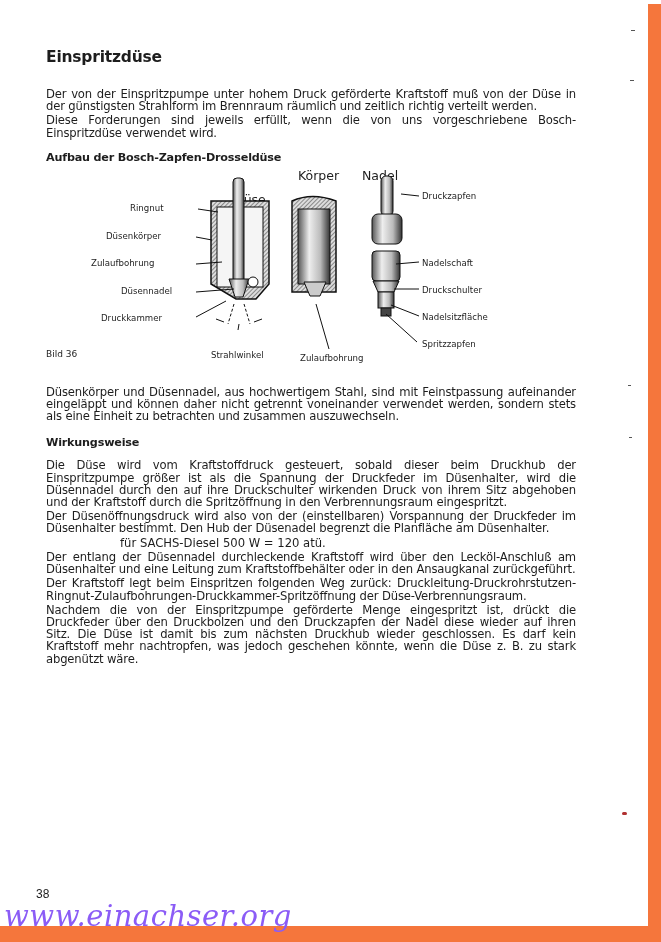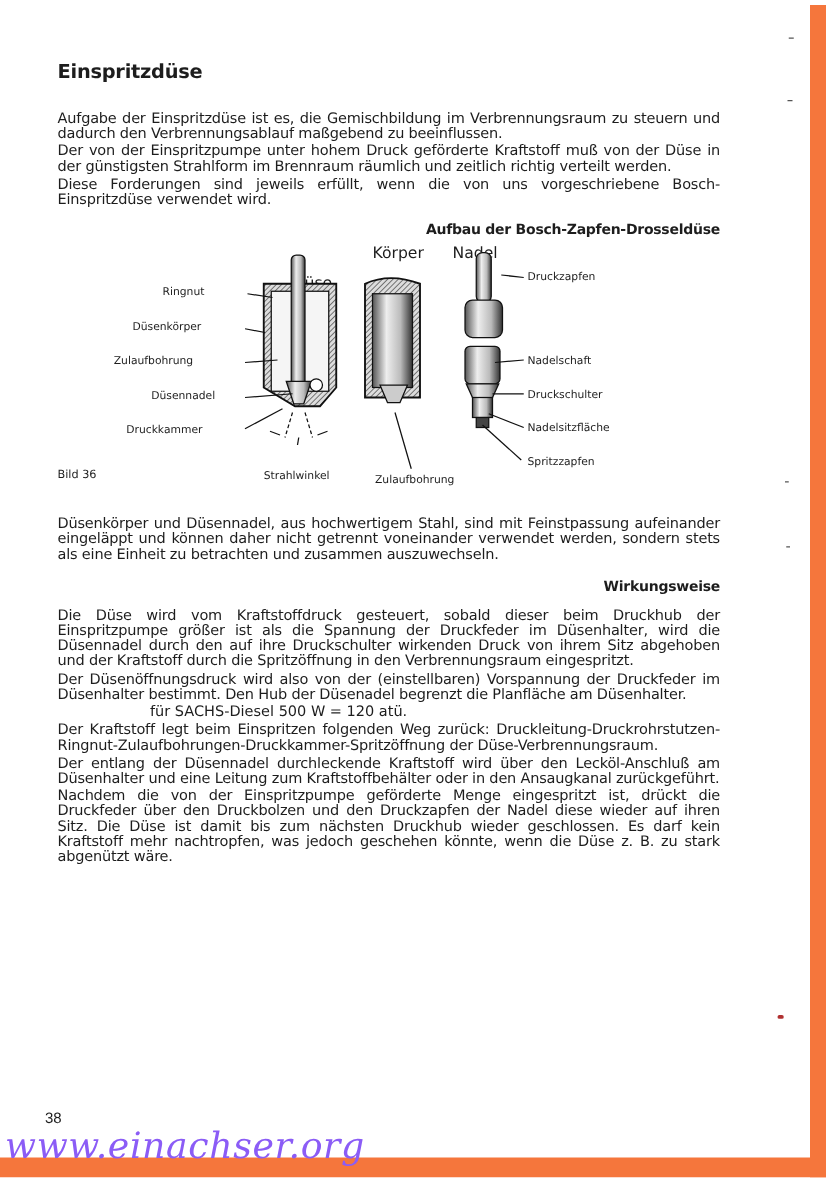--- a/index.html
+++ b/index.html
@@ -22,21 +22,21 @@
   }
   h1.title {
     margin: 0; font-size: 15.5px; font-weight: bold; letter-spacing: -0.2px;
   }
   .para {
     font-size: 11.6px; line-height: 12.2px; text-align: justify;
     margin: 0; letter-spacing: -0.15px;
   }
   .para + .para { margin-top: 2px; }
   .subhead {
-    font-size: 11.2px; font-weight: bold; margin: 0; letter-spacing: -0.2px; text-align: right;
+    font-size: 11.2px; font-weight: bold; margin: 0; letter-spacing: -0.2px;
   }
   .figure {
     position: relative; width: 530px; height: 200px;
   }
   .fig-title {
     position: absolute; font-size: 12.5px; top: 4px;
   }
   .callout {
     position: absolute; font-size: 8.6px; white-space: nowrap;
   }
@@ -64,21 +64,20 @@
 <div class="speck" style="left:631px;top:30px;width:4px;height:1px;"></div>
 <div class="speck" style="left:630px;top:80px;width:4px;height:1px;"></div>
 <div class="speck" style="left:628px;top:385px;width:3px;height:1px;"></div>
 <div class="speck" style="left:629px;top:437px;width:3px;height:1px;"></div>
 <div class="speck" style="left:622px;top:812px;width:5px;height:3px;background:#b03030;border-radius:2px;"></div>
 
 <div class="page">
   <h1 class="title">Einspritzdüse</h1>
 
   <div style="height:22px"></div>
-  <p class="para">Aufgabe der Einspritzdüse ist es, die Gemischbildung im Verbrennungsraum zu steuern und dadurch den Verbrennungsablauf maßgebend zu beeinflussen.</p>
   <p class="para">Der von der Einspritzpumpe unter hohem Druck geförderte Kraftstoff muß von der Düse in der günstigsten Strahlform im Brennraum räumlich und zeitlich richtig verteilt werden.</p>
   <p class="para">Diese Forderungen sind jeweils erfüllt, wenn die von uns vorgeschriebene Bosch-Einspritzdüse verwendet wird.</p>
 
   <div style="height:12px"></div>
   <h2 class="subhead">Aufbau der Bosch-Zapfen-Drosseldüse</h2>
 
   <div class="figure">
     <span class="fig-title" style="left:188px;margin-top:24px;">Düse</span>
     <span class="fig-title" style="left:252px;">Körper</span>
     <span class="fig-title" style="left:316px;">Nadel</span>
@@ -164,19 +163,19 @@
   <h2 class="subhead">Wirkungsweise</h2>
   <div style="height:10px"></div>
 
   <p class="para">Die Düse wird vom Kraftstoffdruck gesteuert, sobald dieser beim Druckhub der Einspritzpumpe größer ist als die Spannung der Druckfeder im Düsenhalter, wird die Düsennadel durch den auf ihre Druckschulter wirkenden Druck von ihrem Sitz abgehoben und der Kraftstoff durch die Spritzöffnung in den Verbrennungsraum eingespritzt.</p>
   <p class="para">Der Düsenöffnungsdruck wird also von der (einstellbaren) Vorspannung der Druckfeder im Düsenhalter bestimmt. Den Hub der Düsenadel begrenzt die Planfläche am Düsenhalter.</p>
 
   <div class="spec">
     <div>für SACHS-Diesel 500 W = 120 atü.</div>
   </div>
 
+  <p class="para">Der entlang der Düsennadel durchleckende Kraftstoff wird über den Lecköl-Anschluß am Düsenhalter und eine Leitung zum Kraftstoffbehälter oder in den Ansaugkanal zurückgeführt.</p>
   <p class="para">Der Kraftstoff legt beim Einspritzen folgenden Weg zurück: Druckleitung-Druckrohrstutzen-Ringnut-Zulaufbohrungen-Druckkammer-Spritzöffnung der Düse-Verbrennungsraum.</p>
-  <p class="para">Der entlang der Düsennadel durchleckende Kraftstoff wird über den Lecköl-Anschluß am Düsenhalter und eine Leitung zum Kraftstoffbehälter oder in den Ansaugkanal zurückgeführt.</p>
   <p class="para">Nachdem die von der Einspritzpumpe geförderte Menge eingespritzt ist, drückt die Druckfeder über den Druckbolzen und den Druckzapfen der Nadel diese wieder auf ihren Sitz. Die Düse ist damit bis zum nächsten Druckhub wieder geschlossen. Es darf kein Kraftstoff mehr nachtropfen, was jedoch geschehen könnte, wenn die Düse z. B. zu stark abgenützt wäre.</p>
 </div>
 
 <div class="page-number">38</div>
 <div class="watermark">www.einachser.org</div>
 
 </body></html>

